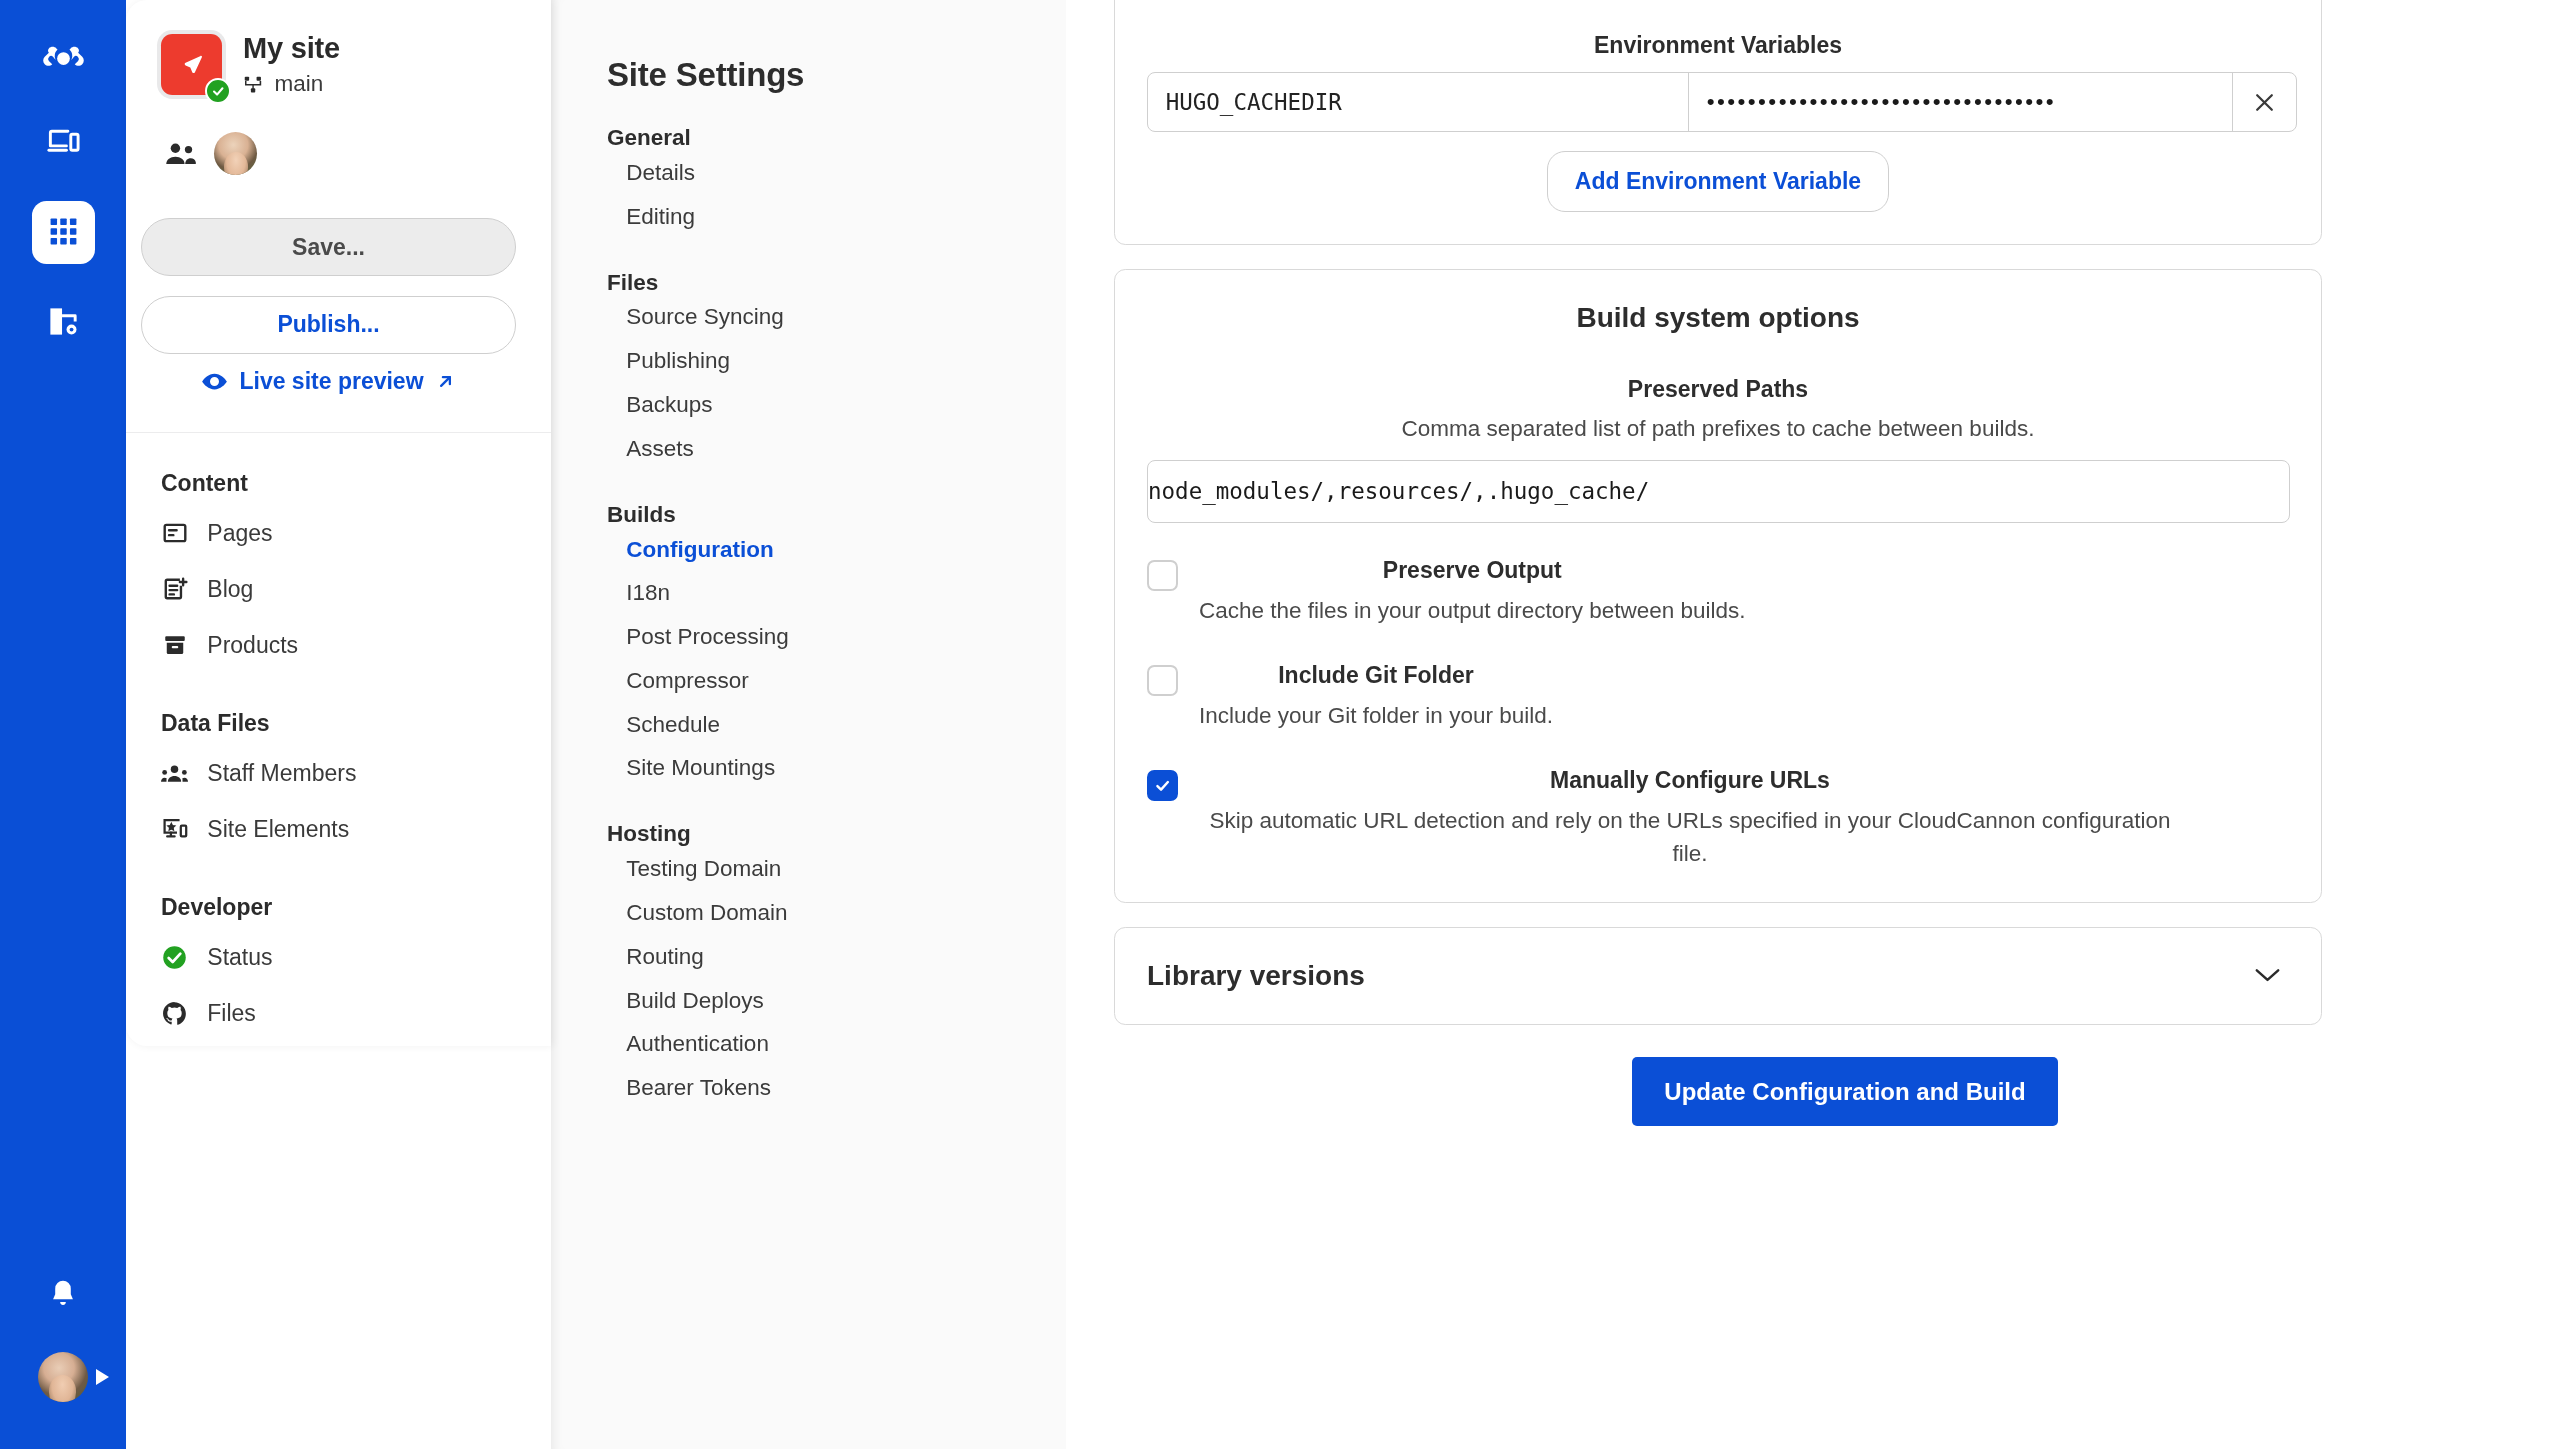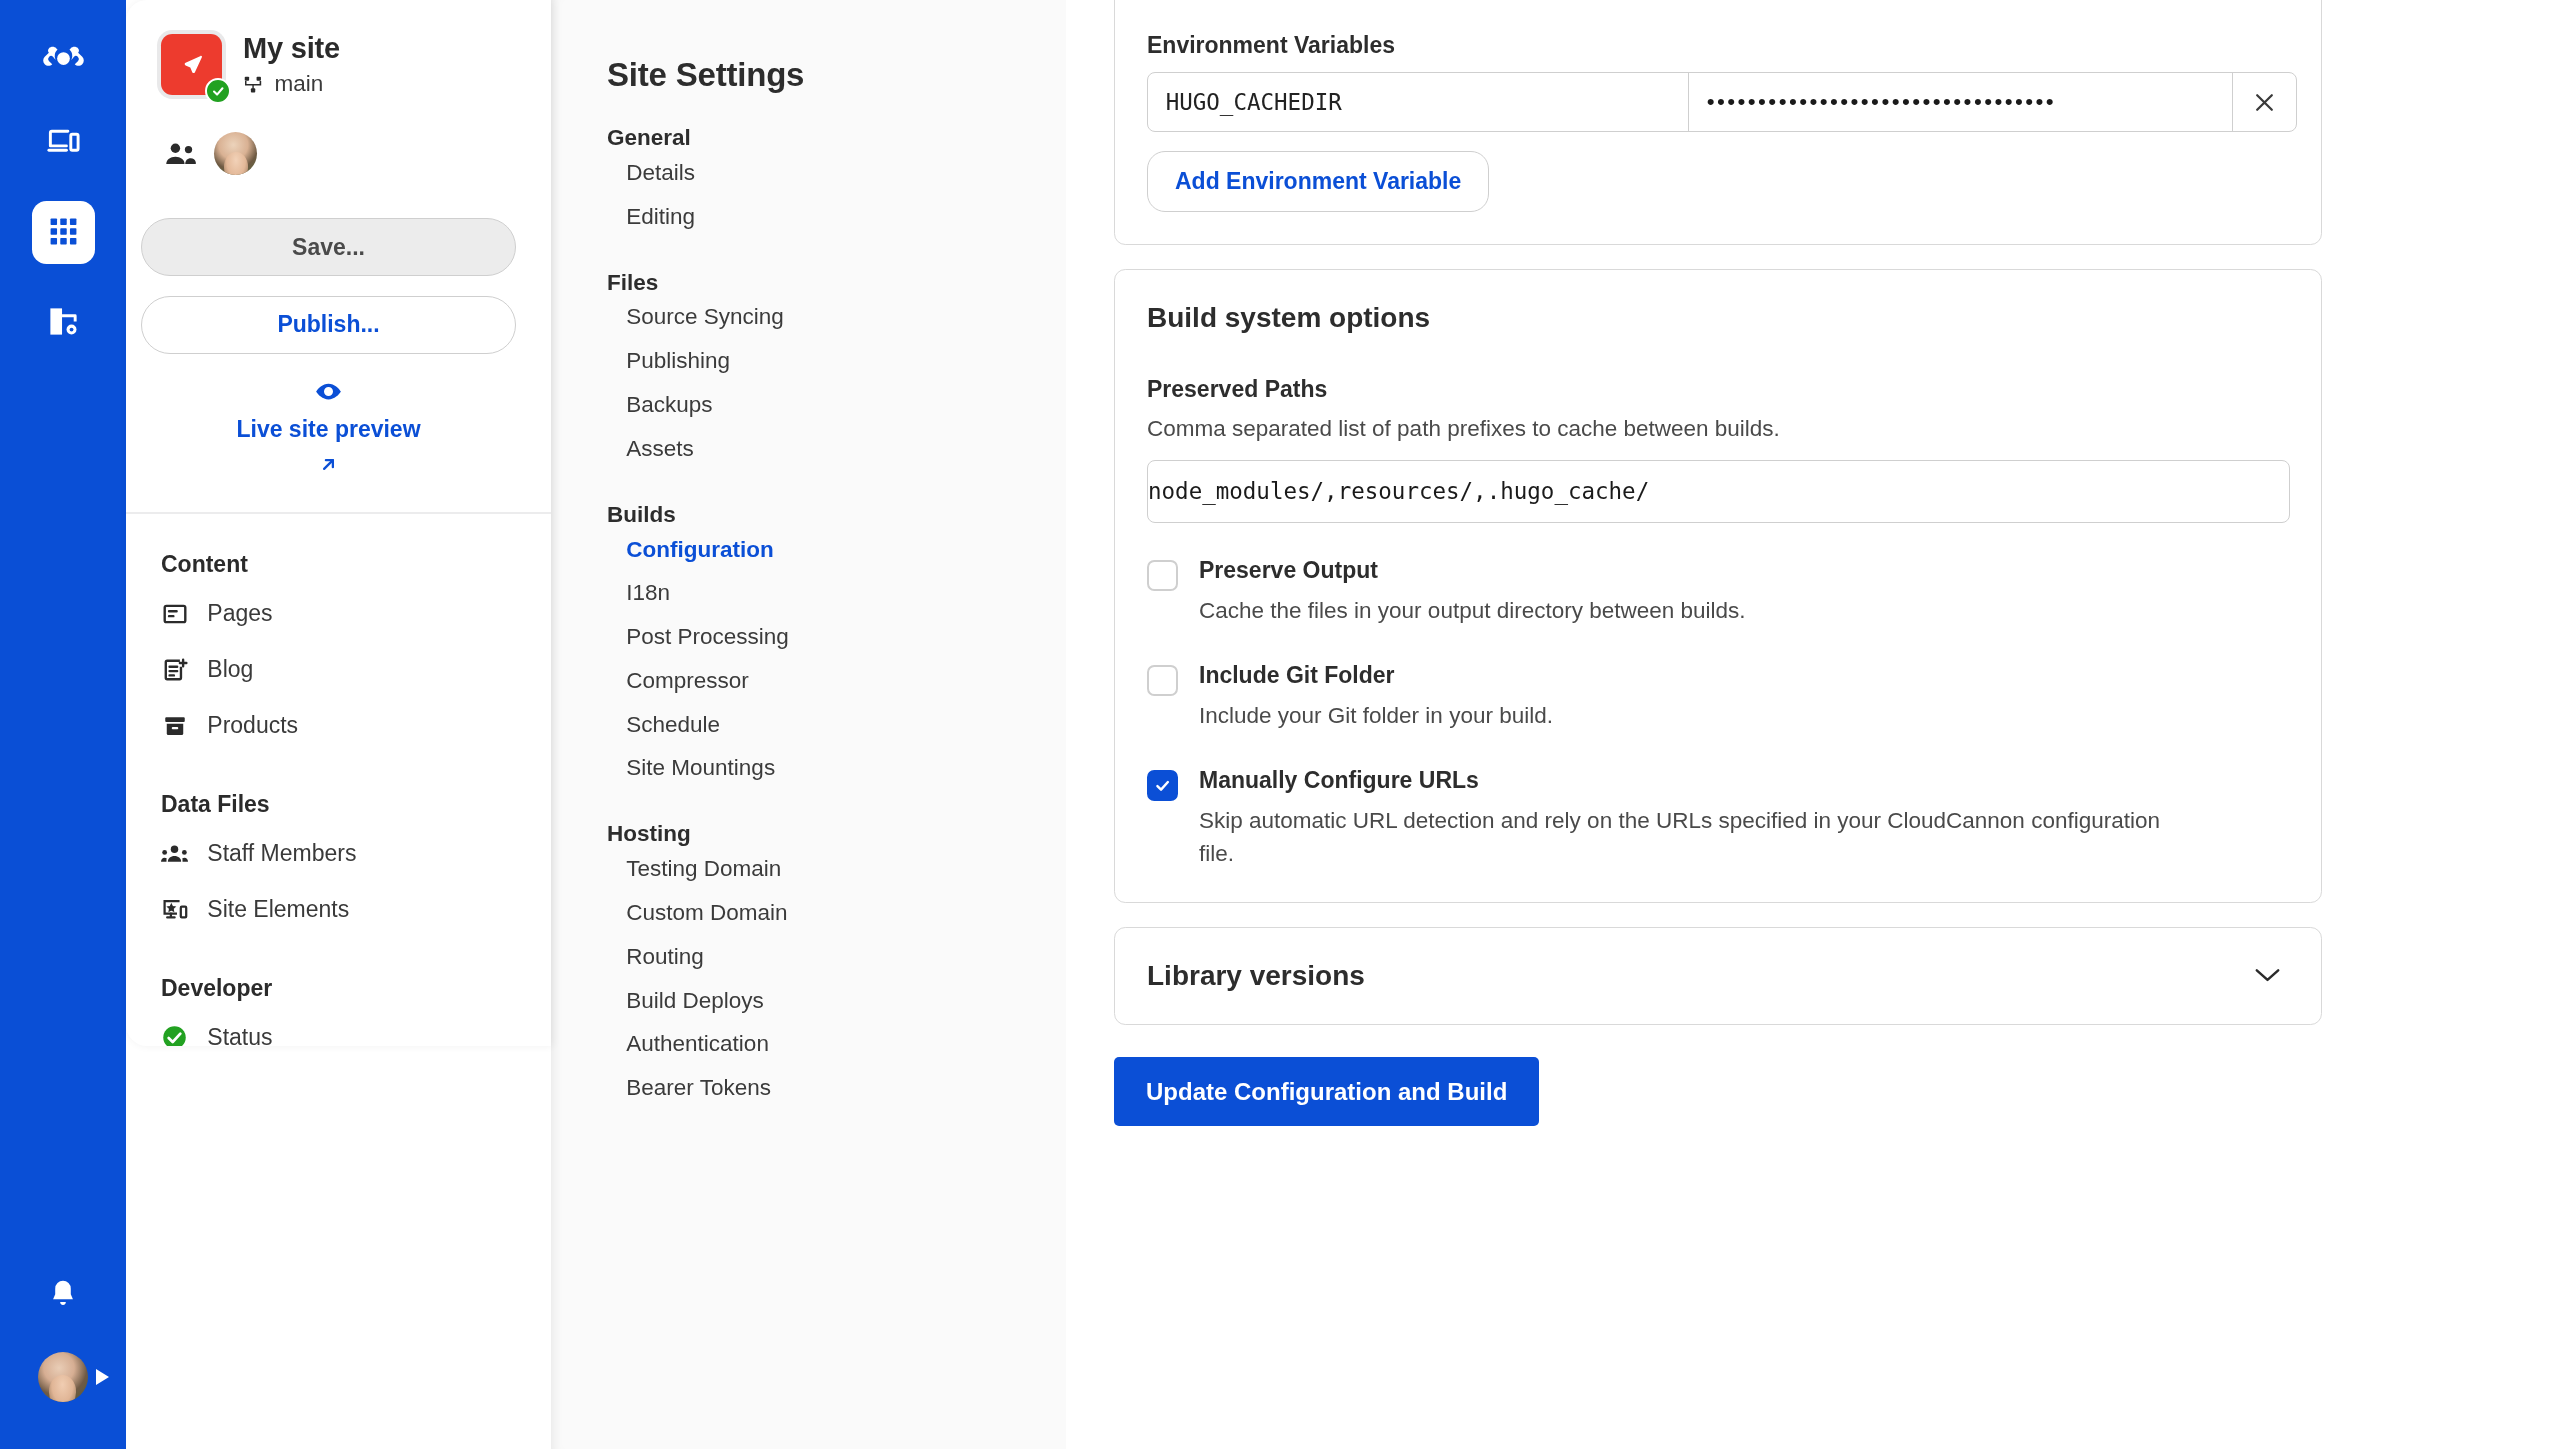--- a/index.html
+++ b/index.html
@@ -83,22 +83,22 @@
 
   .sb-buttons { padding: 43px 35px 0 15px; }
   .btn-pill {
     width: 100%; height: 58px; border-radius: 29px;
     display:flex; align-items:center; justify-content:center;
     font-size: 23px; font-weight: 700; cursor: pointer;
   }
   .btn-save { background: #ececec; border: 1.6px solid #cfcfcf; color: #4a4a4a; }
   .btn-publish { background: #ffffff; border: 1.6px solid #cfcfcf; color: #0B4FD6; margin-top: 19.3px; }
   .live-preview {
-    margin-top: 24px; display:flex; align-items:center; justify-content:center;
-    gap: 11.3px; color: #0B4FD6; font-size: 23px; font-weight: 700; cursor: pointer; flex-direction: column;
+    margin-top: 14px; display:flex; align-items:center; justify-content:center;
+    gap: 11.3px; color: #0B4FD6; font-size: 23px; font-weight: 700; cursor: pointer;
   }
   .sb-divider { margin-top: 37px; height: 1.6px; background: #ececed; }
 
   .nav-group { padding: 0 35px; }
   .nav-heading { font-size: 23px; font-weight: 700; color: #2b2b2b; margin: 37px 0 8px 0; }
   .nav-item {
     display:flex; align-items:center; gap: 19.3px;
     padding: 14.5px 0; cursor: pointer;
   }
   .nav-item .label { font-size: 23px; color: #3a3a3a; }
@@ -114,21 +114,21 @@
   }
   .settings-title { font-size: 33px; font-weight: 700; color: #2d2d2d; letter-spacing: -0.2px; }
   .sn-heading { font-size: 22.5px; font-weight: 700; color: #2d2d2d; margin-top: 31px; }
   .sn-item { font-size: 22.5px; color: #3b3b3b; padding: 8.9px 0 8.9px 19.3px; cursor: pointer; }
   .sn-item.active { color: #0B4FD6; font-weight: 700; }
   .sn-heading:first-of-type { margin-top: 37px; }
 
   
   .main {
     flex: 1 1 auto; height: 1340px; background: #ffffff;
-    padding: 0 0 0 48px; position: relative; overflow: hidden;
+    padding: 0 0 0 48px; position: relative; overflow: hidden; text-align: center;
   }
   .card {
     border: 1.6px solid #d9d9d9; border-radius: 11.3px;
     background: #ffffff; padding: 32px;
     width: 1208px;
   }
   .card-env { margin-top: -66px; padding-top: 97px; }
   .card-label { font-size: 23px; font-weight: 700; color: #2d2d2d; }
 
   .env-row { display:flex; align-items: stretch; margin-top: 13px;

